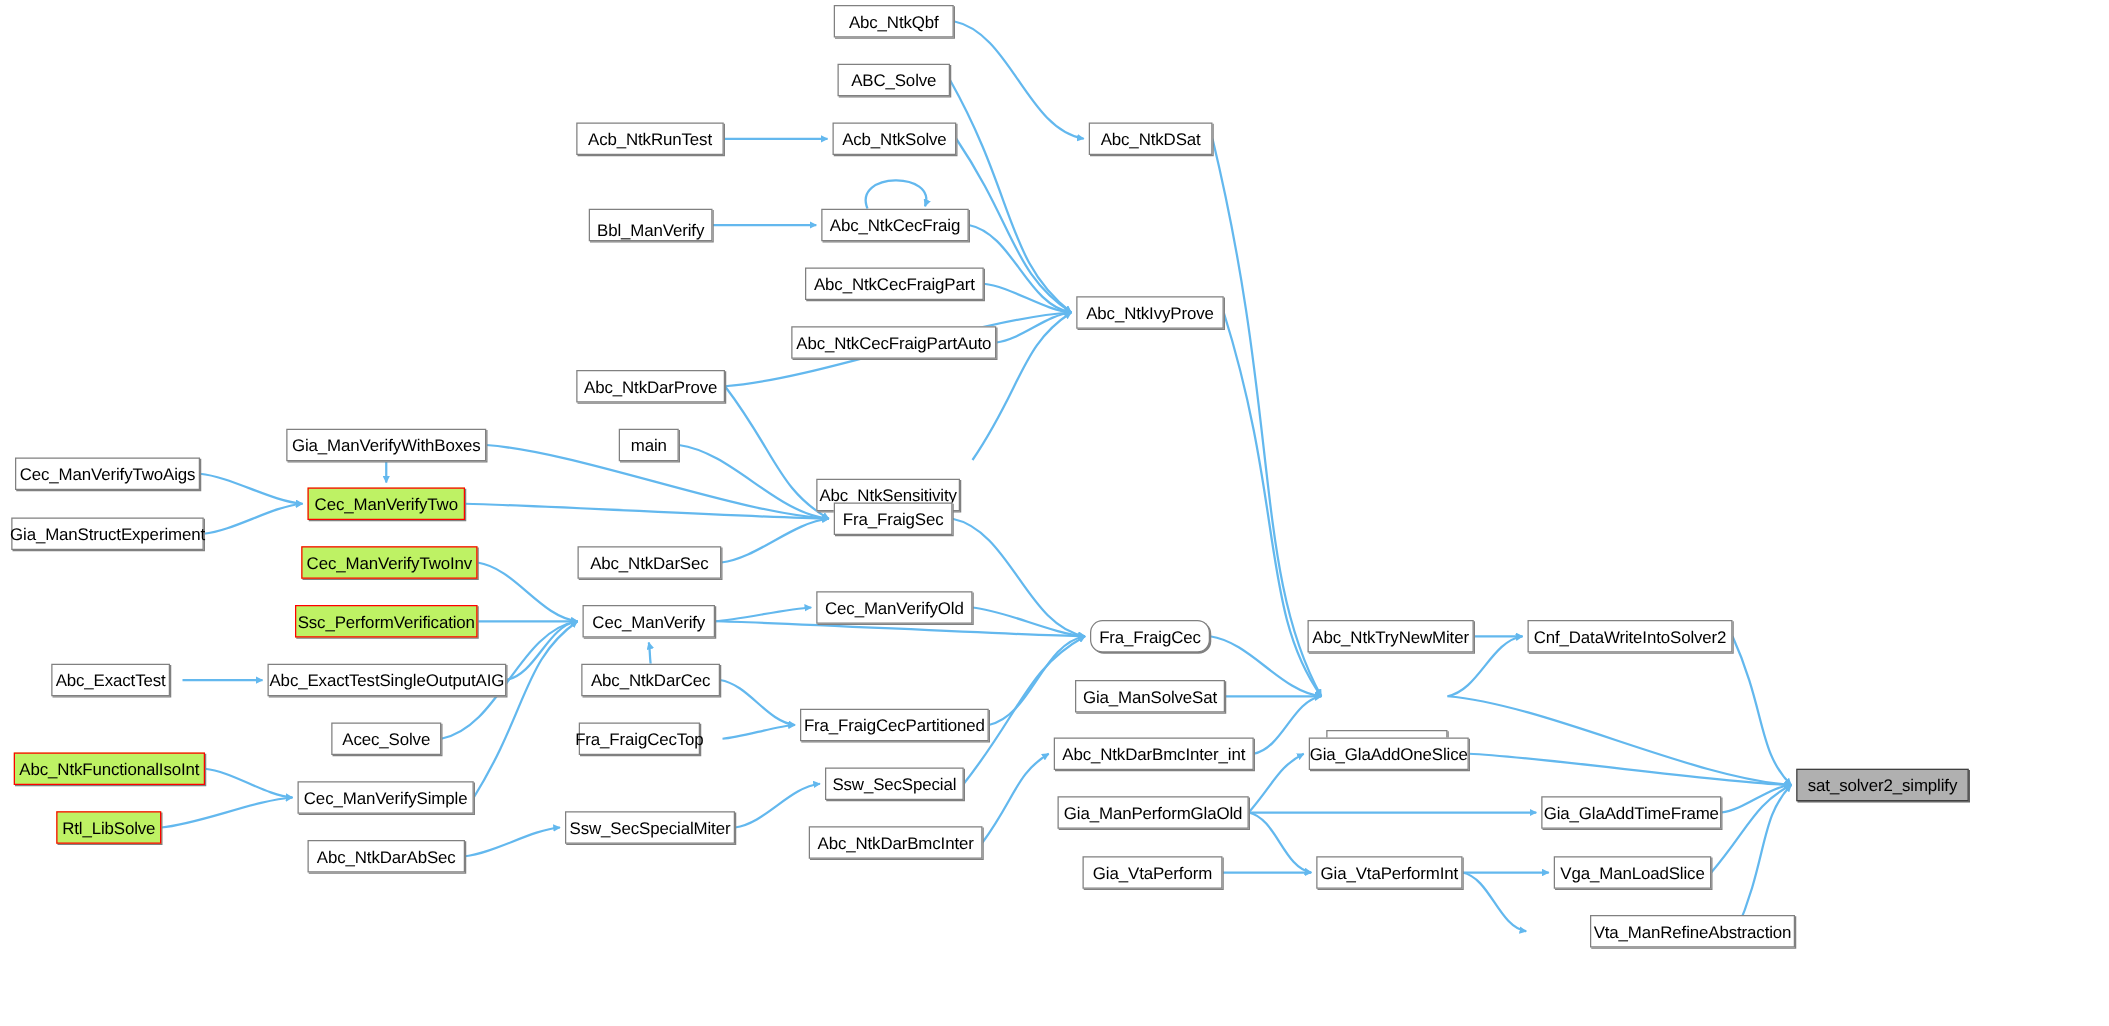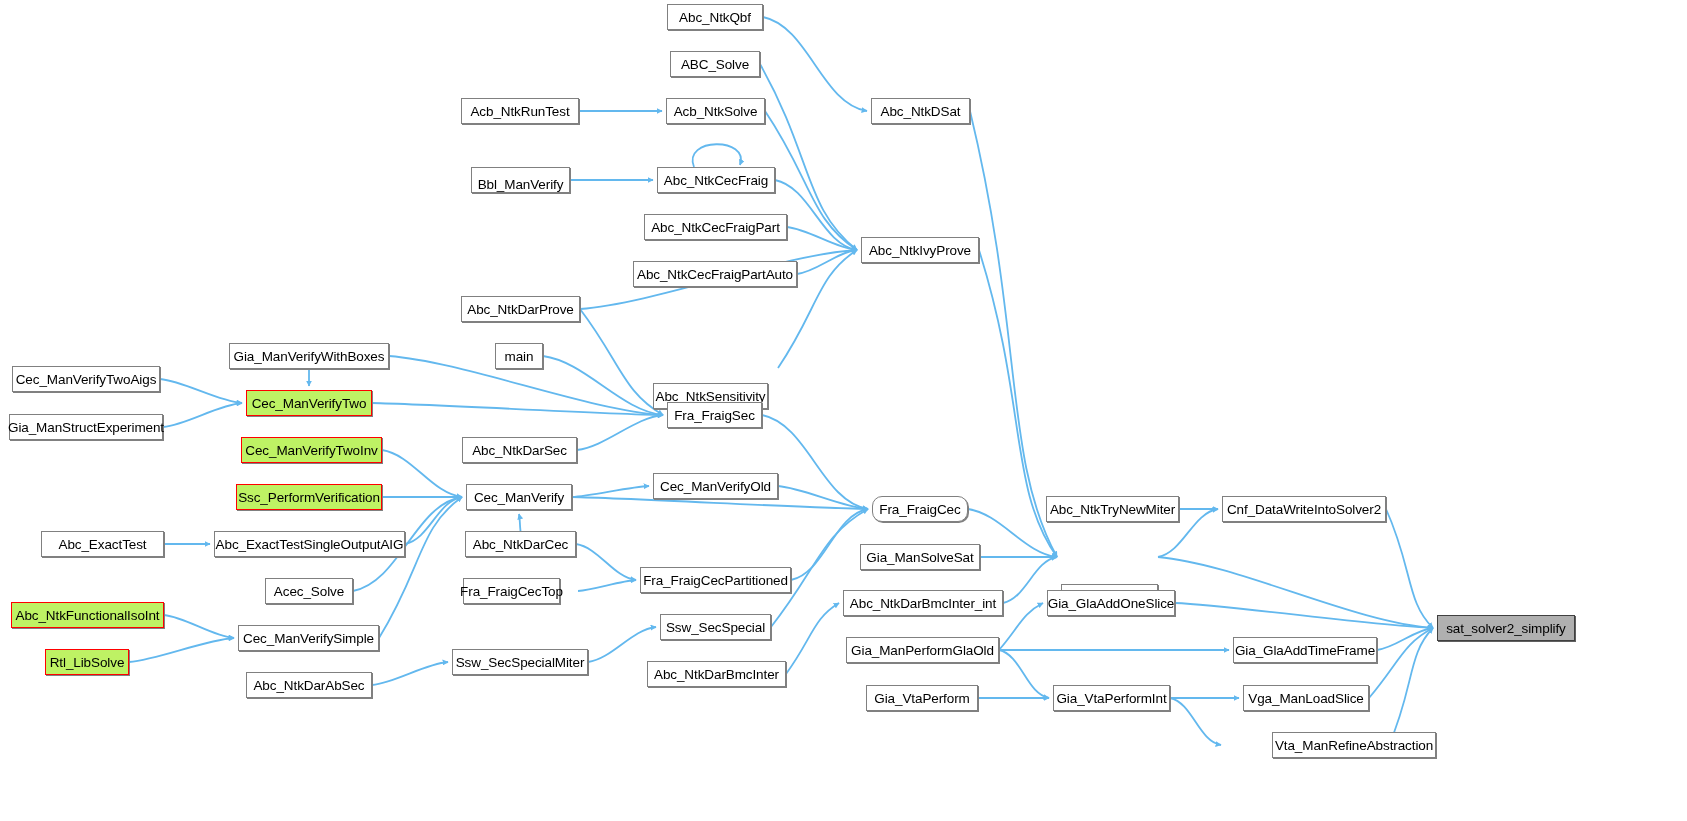--- a/index.html
+++ b/index.html
@@ -179,21 +179,21 @@
       </div>
       <div class="node" style="left: 872px; top: 496px; width: 96px; border-radius: 10px;">
         <span>Fra_FraigCec</span>
       </div>
       <div class="node" style="left: 1046px; top: 496px; width: 133px;">
         <span>Abc_NtkTryNewMiter</span>
       </div>
       <div class="node" style="left: 1222px; top: 496px; width: 164px;">
         <span>Cnf_DataWriteIntoSolver2</span>
       </div>
-      <div class="node" style="left: 41px; top: 531px; width: 123px; align-items: center;">
+      <div class="node" style="left: 41px; top: 531px; width: 95px; align-items: center;">
         <span>Abc_ExactTest</span>
       </div>
       <div class="node" style="left: 214px; top: 531px; width: 191px;">
         <span>Abc_ExactTestSingleOutputAIG</span>
       </div>
       <div class="node" style="left: 465px; top: 531px; width: 111px;">
         <span>Abc_NtkDarCec</span>
       </div>
       <div class="node" style="left: 860px; top: 544px; width: 120px;">
         <span>Gia_ManSolveSat</span>

